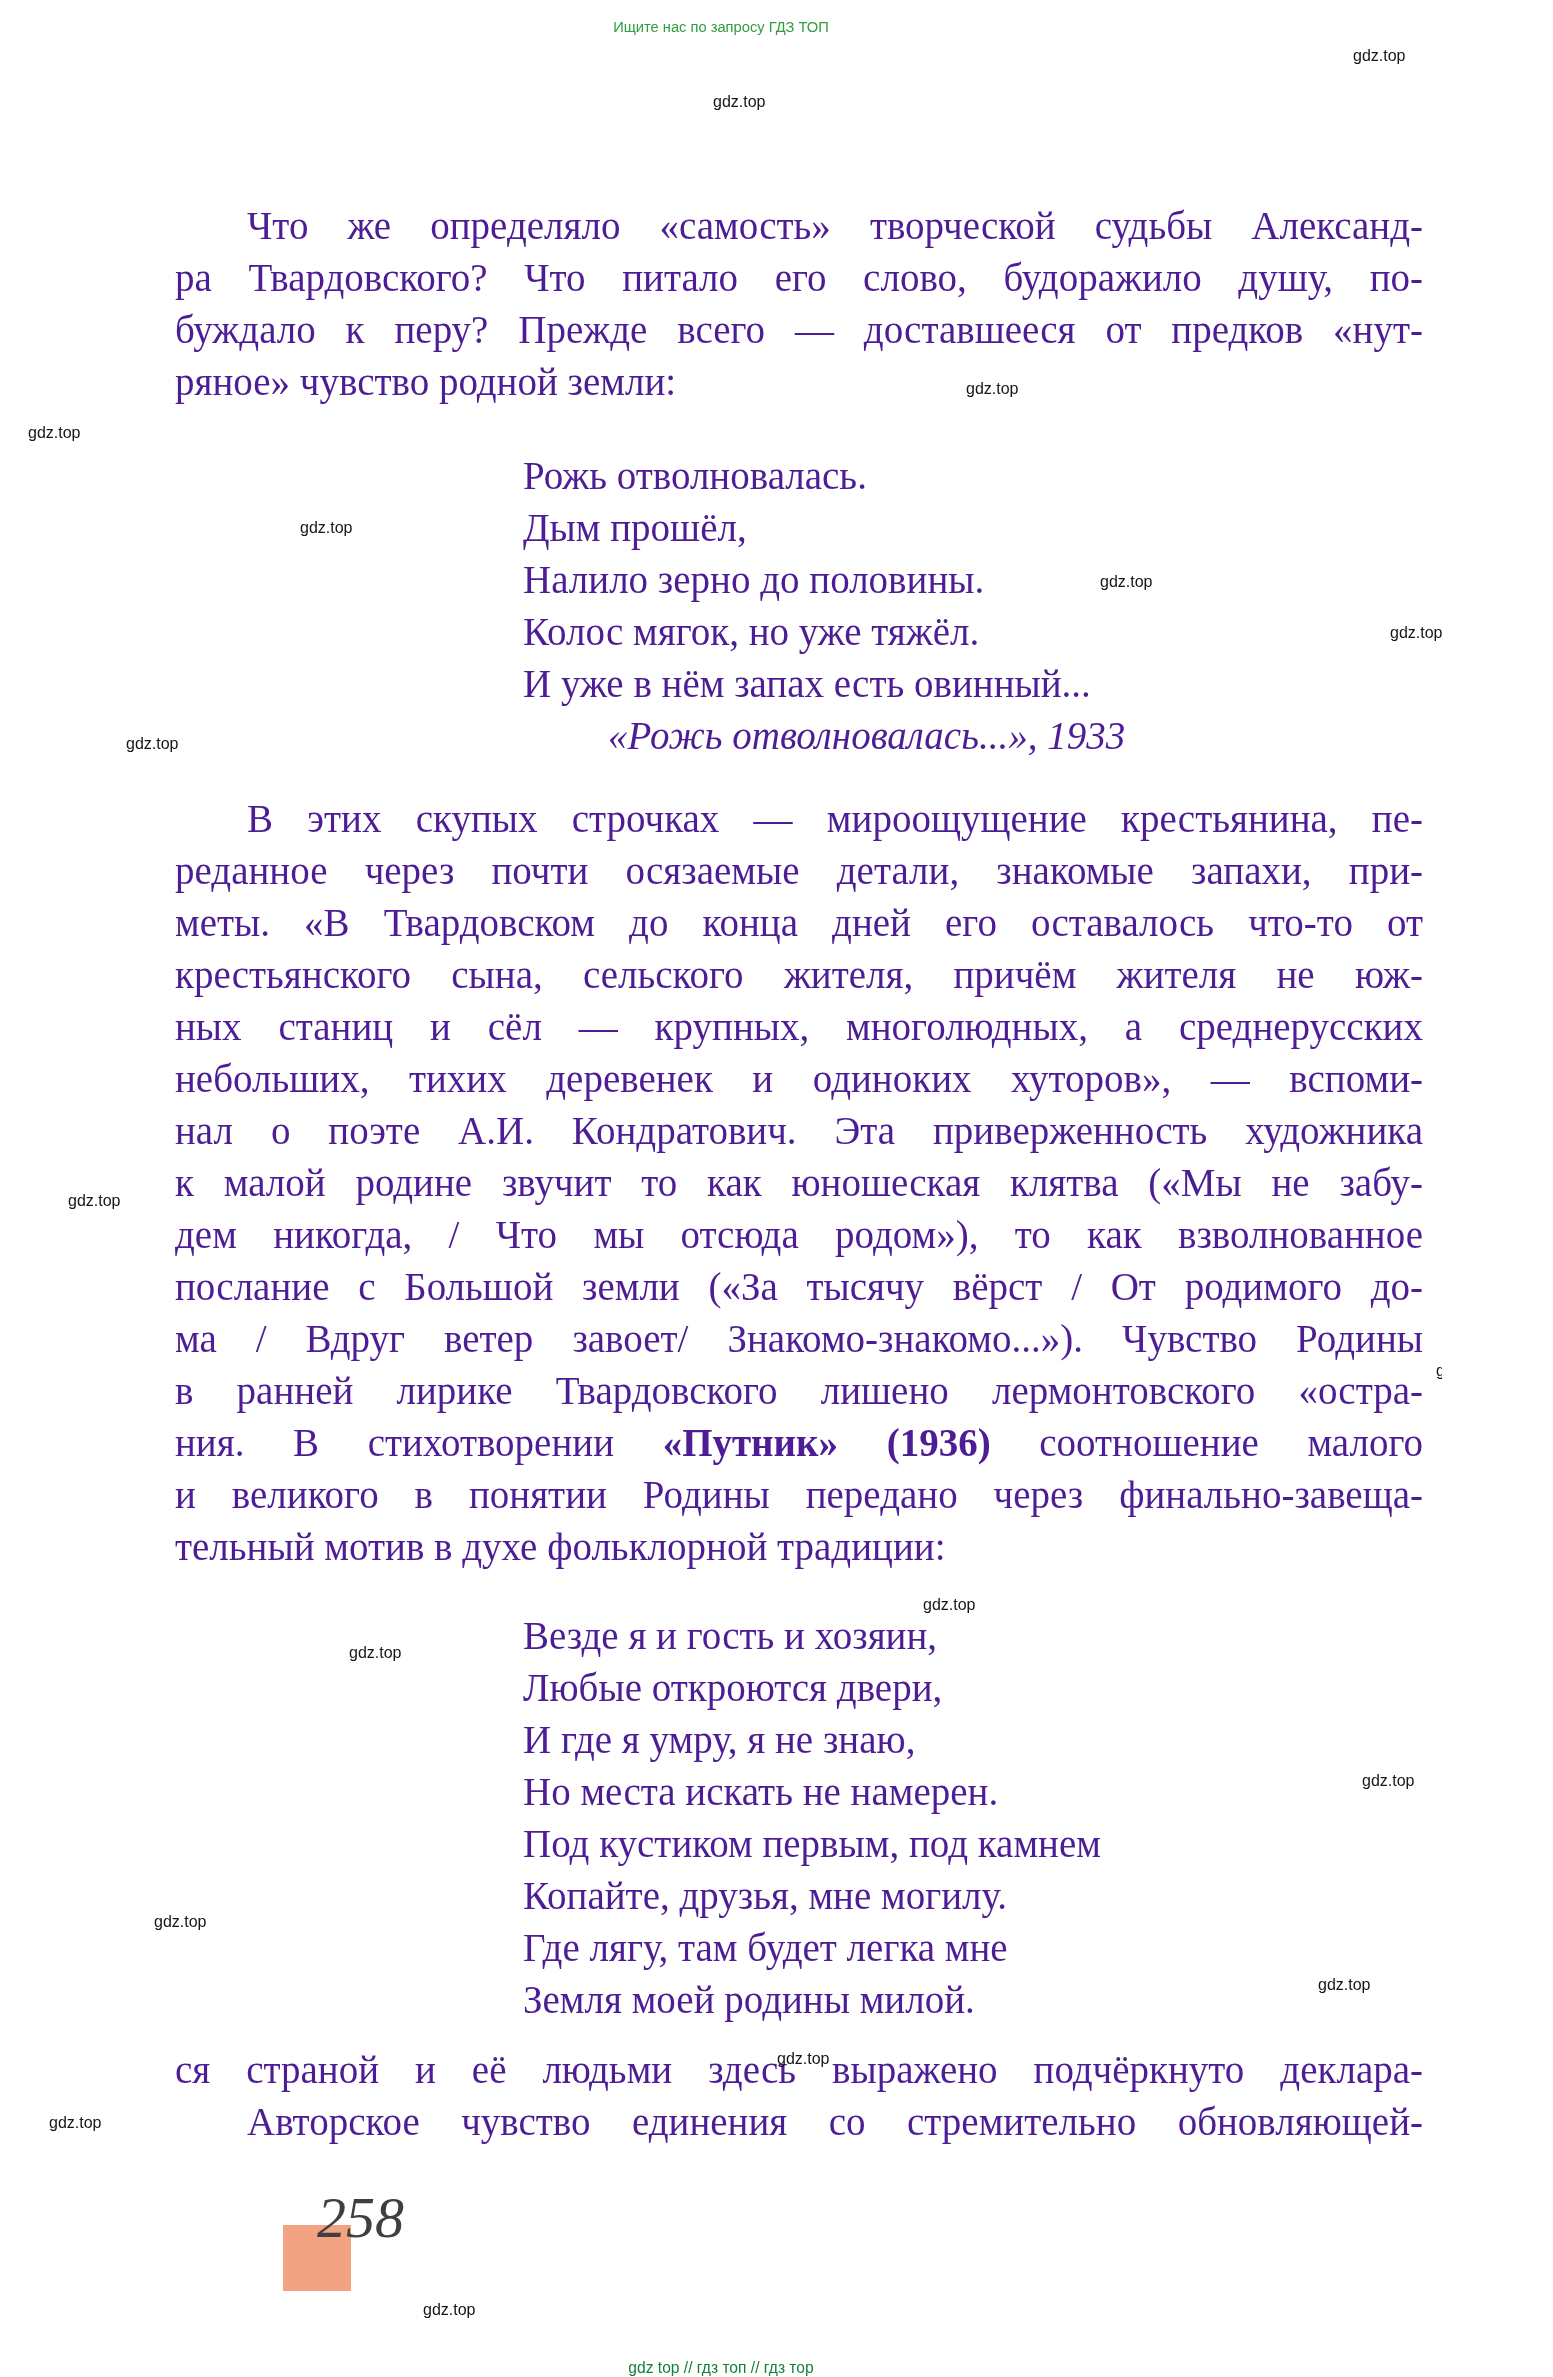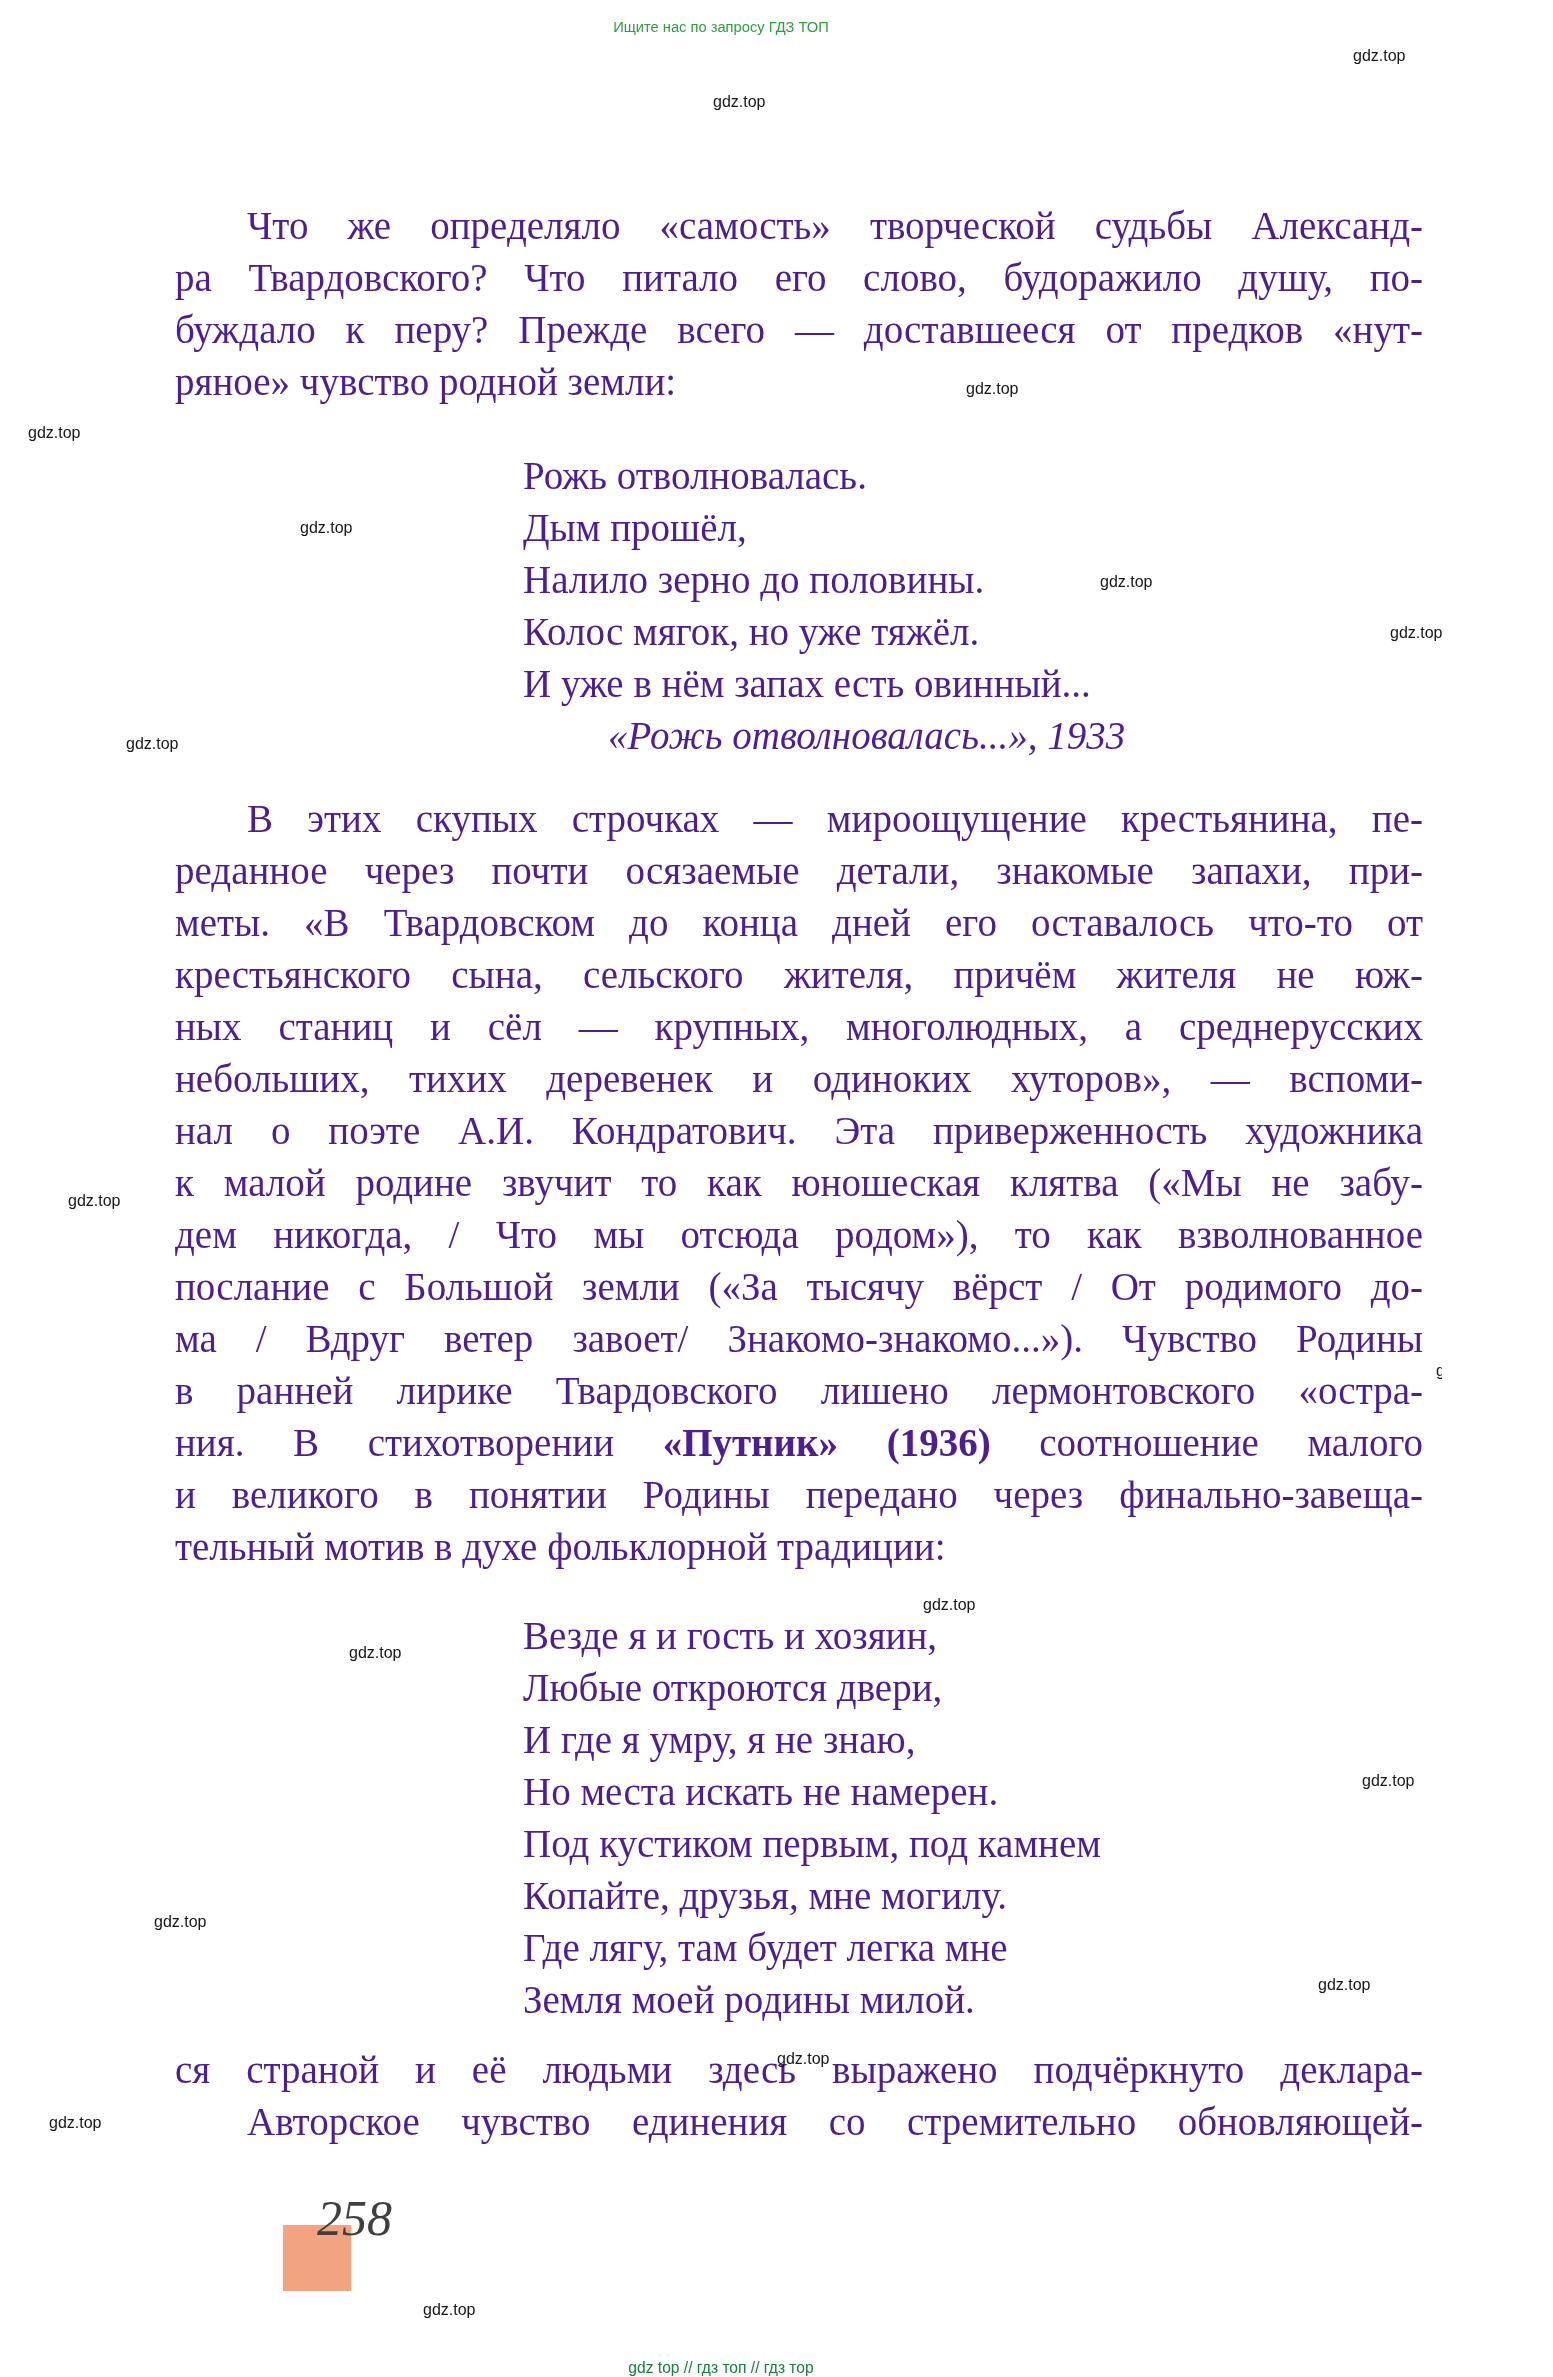--- a/index.html
+++ b/index.html
@@ -41,21 +41,21 @@
     font-size:16px; color:#161616; white-space:nowrap;
   }
 
   .pagenum-square {
     position:absolute; left:283px; top:2213px; width:68px; height:66px;
     background:#f2a381;
   }
   .pagenum {
     position:absolute; left:317px; top:2169px;
     font-family:"Liberation Serif", serif; font-style:italic;
-    font-size:50px; line-height:74px; color:#3f3f3f;
+    font-size:58px; line-height:74px; color:#3f3f3f;
   }
 </style>
 </head>
 <body>
 
 <div class="page">
 
   <div class="top-promo">Ищите нас по запросу ГДЗ ТОП</div>
 
   <div class="textblock">

